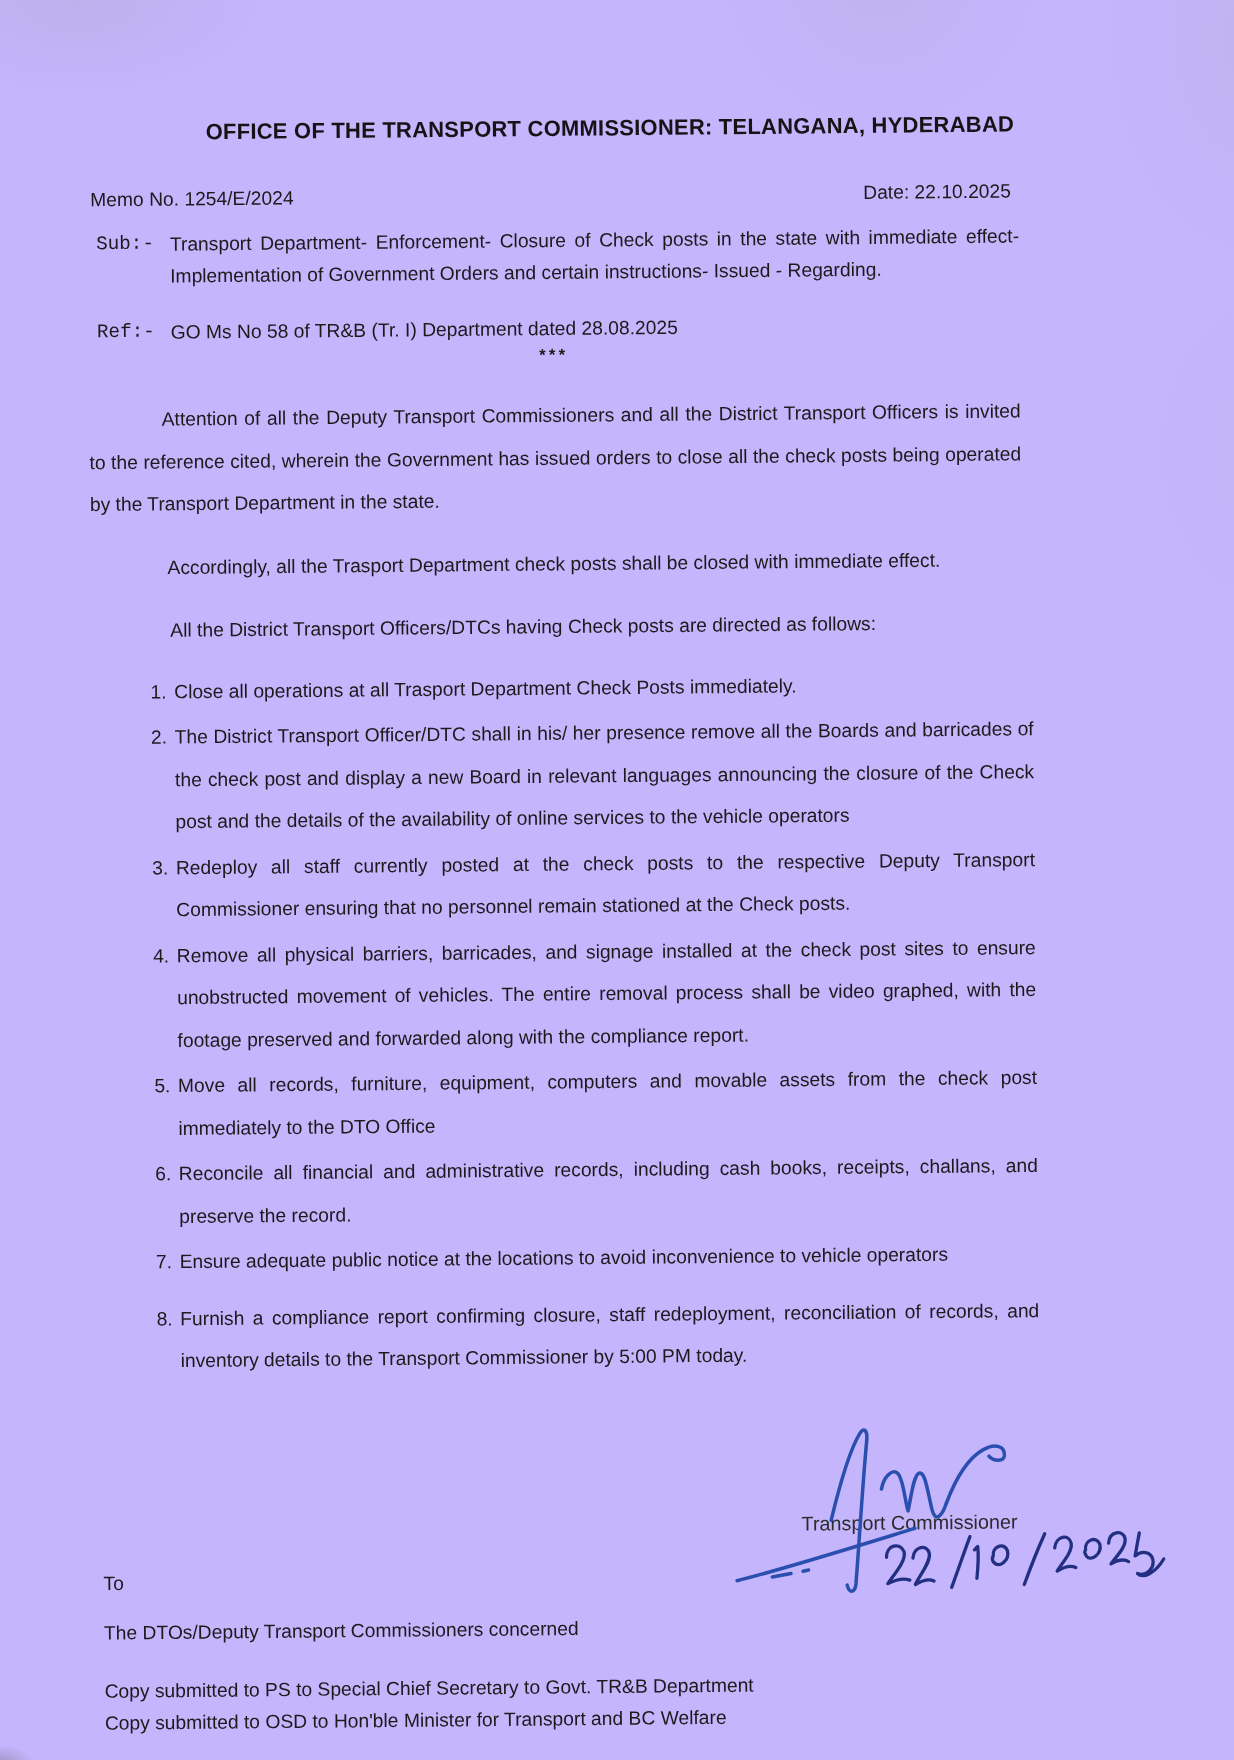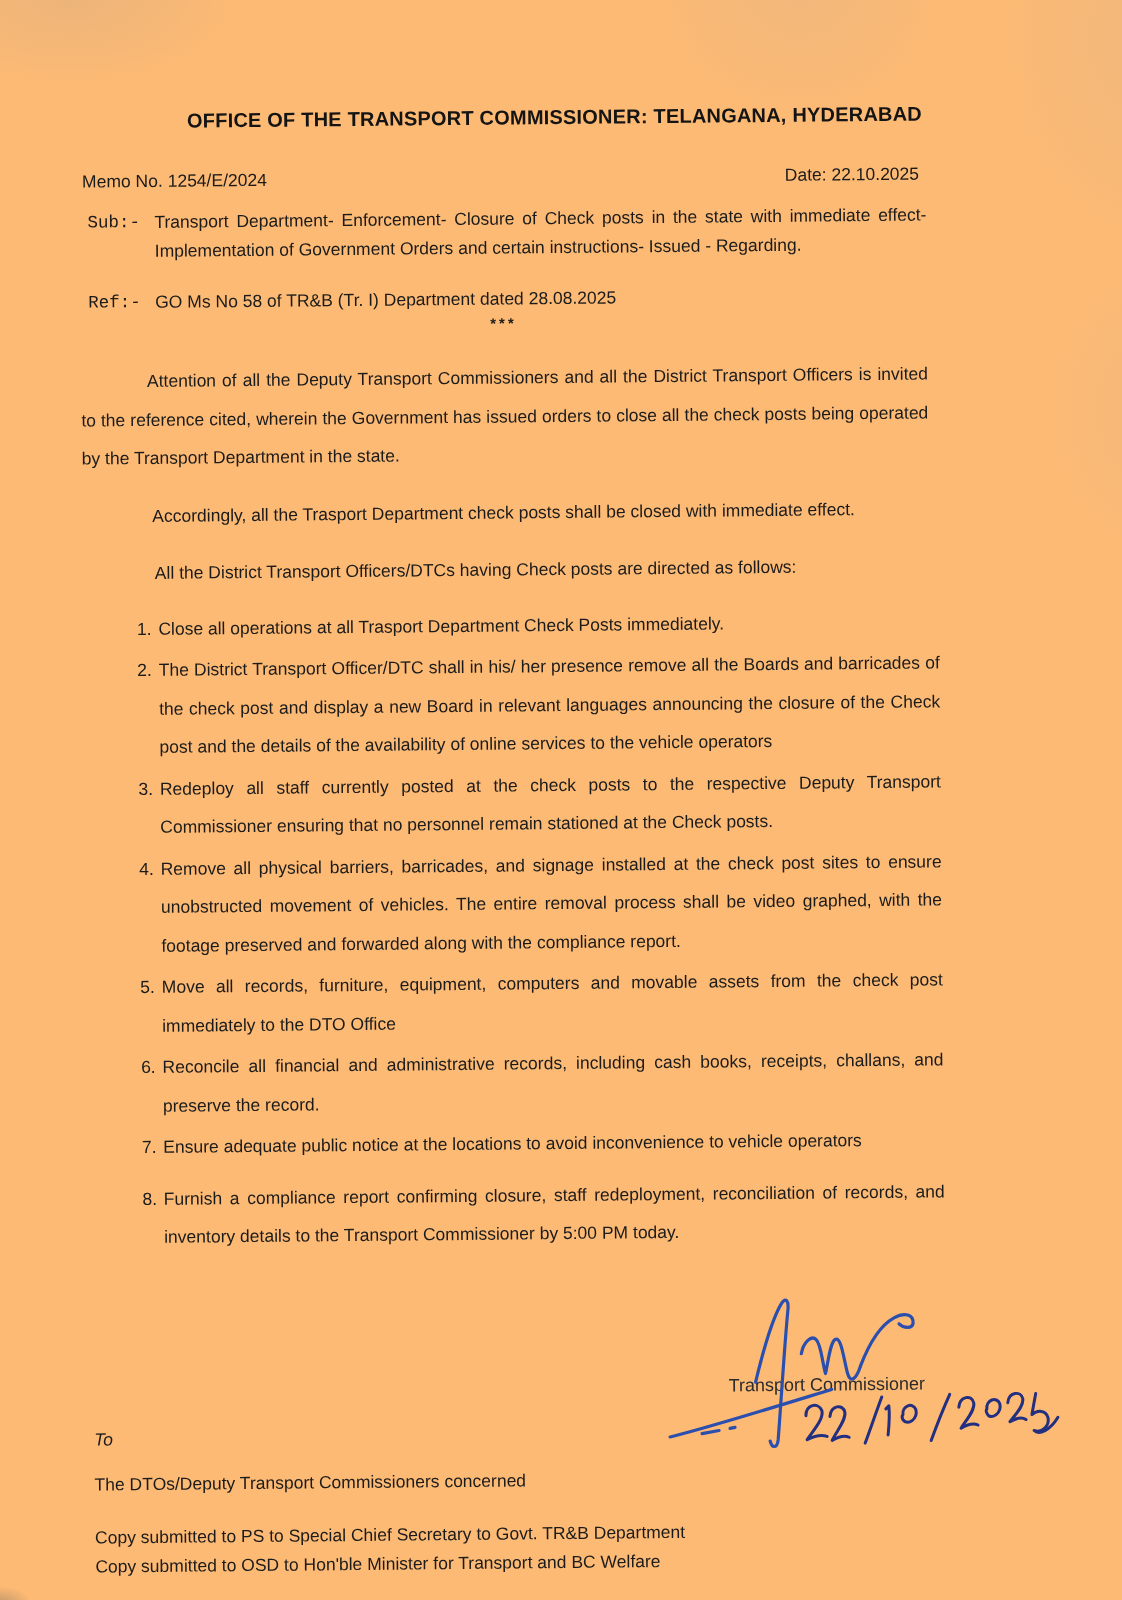--- a/index.html
+++ b/index.html
@@ -1,21 +1,21 @@
 <!DOCTYPE html>
 <html><head>
 <meta charset="utf-8">
 <style>
   html, body { margin: 0; padding: 0; background: #e8e8e8; }
   .page {
     position: relative;
     width: 1122px;
     height: 1600px;
     margin: 0 auto;
-    background: #fdba74;
+    background: #c4b5fd;
     overflow: hidden;
     font-family: "Liberation Sans", sans-serif;
     color: #1b1b1b;
   }
   
   .smudge { position: absolute; pointer-events: none; }
   .smudge-tl { left: -50px; top: -40px; width: 300px; height: 130px;
     background: radial-gradient(ellipse at 40% 30%, rgba(150,150,150,.16), transparent 70%); }
   .smudge-tc { left: 640px; top: -60px; width: 320px; height: 190px;
     background: radial-gradient(ellipse at 50% 20%, rgba(165,165,165,.15), transparent 70%); }
@@ -113,21 +113,21 @@
     height: 190px;
   }
 
   .footer-line {
     position: absolute;
     left: 88px;
     font-size: 17.5px;
     line-height: 23px;
     white-space: nowrap;
   }
-  .to-line        { top: 1424px; font-style: italic; }
+  .to-line        { top: 1424px; }
   .recipient-line { top: 1469px; }
   .copy-line-1    { top: 1522px; }
   .copy-line-2    { top: 1551px; }
 </style>
 </head>
 <body>
 
 <div class="page">
   <div class="smudge smudge-tl"></div>
   <div class="smudge smudge-tc"></div>

